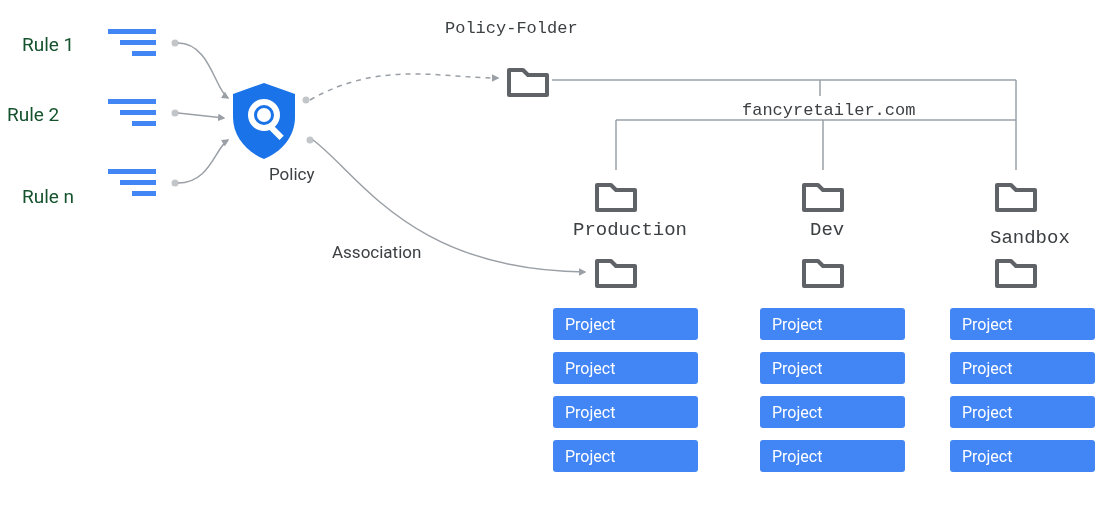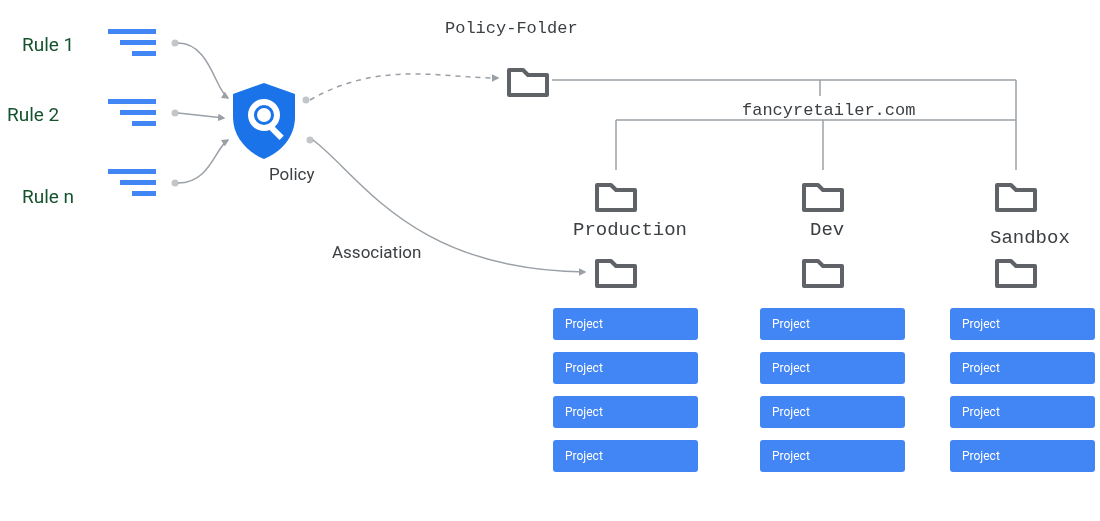--- a/index.html
+++ b/index.html
@@ -11,21 +11,21 @@
     background: #fff;
     overflow: hidden;
   }
   .mono { font-family: "Courier New", Courier, monospace; }
   .label { color: #3c4043; font-size: 17px; }
   .small-label { color: #3c4043; font-size: 19px; }
   .ruletext { color: #14532d; font-size: 19px; }
   .proj-box {
     background: #4285f4;
     color: #fff;
-    font-size: 12px;
+    font-size: 16px;
     padding: 0 12px;
     border-radius: 3px;
     width: 145px;
     height: 32px;
     display: flex;
     align-items: center;
   }
   .abs { position: absolute; }
   .col { display: flex; flex-direction: column; gap: 12px; }
   svg.connector { position: absolute; top: 0; left: 0; pointer-events: none; }

